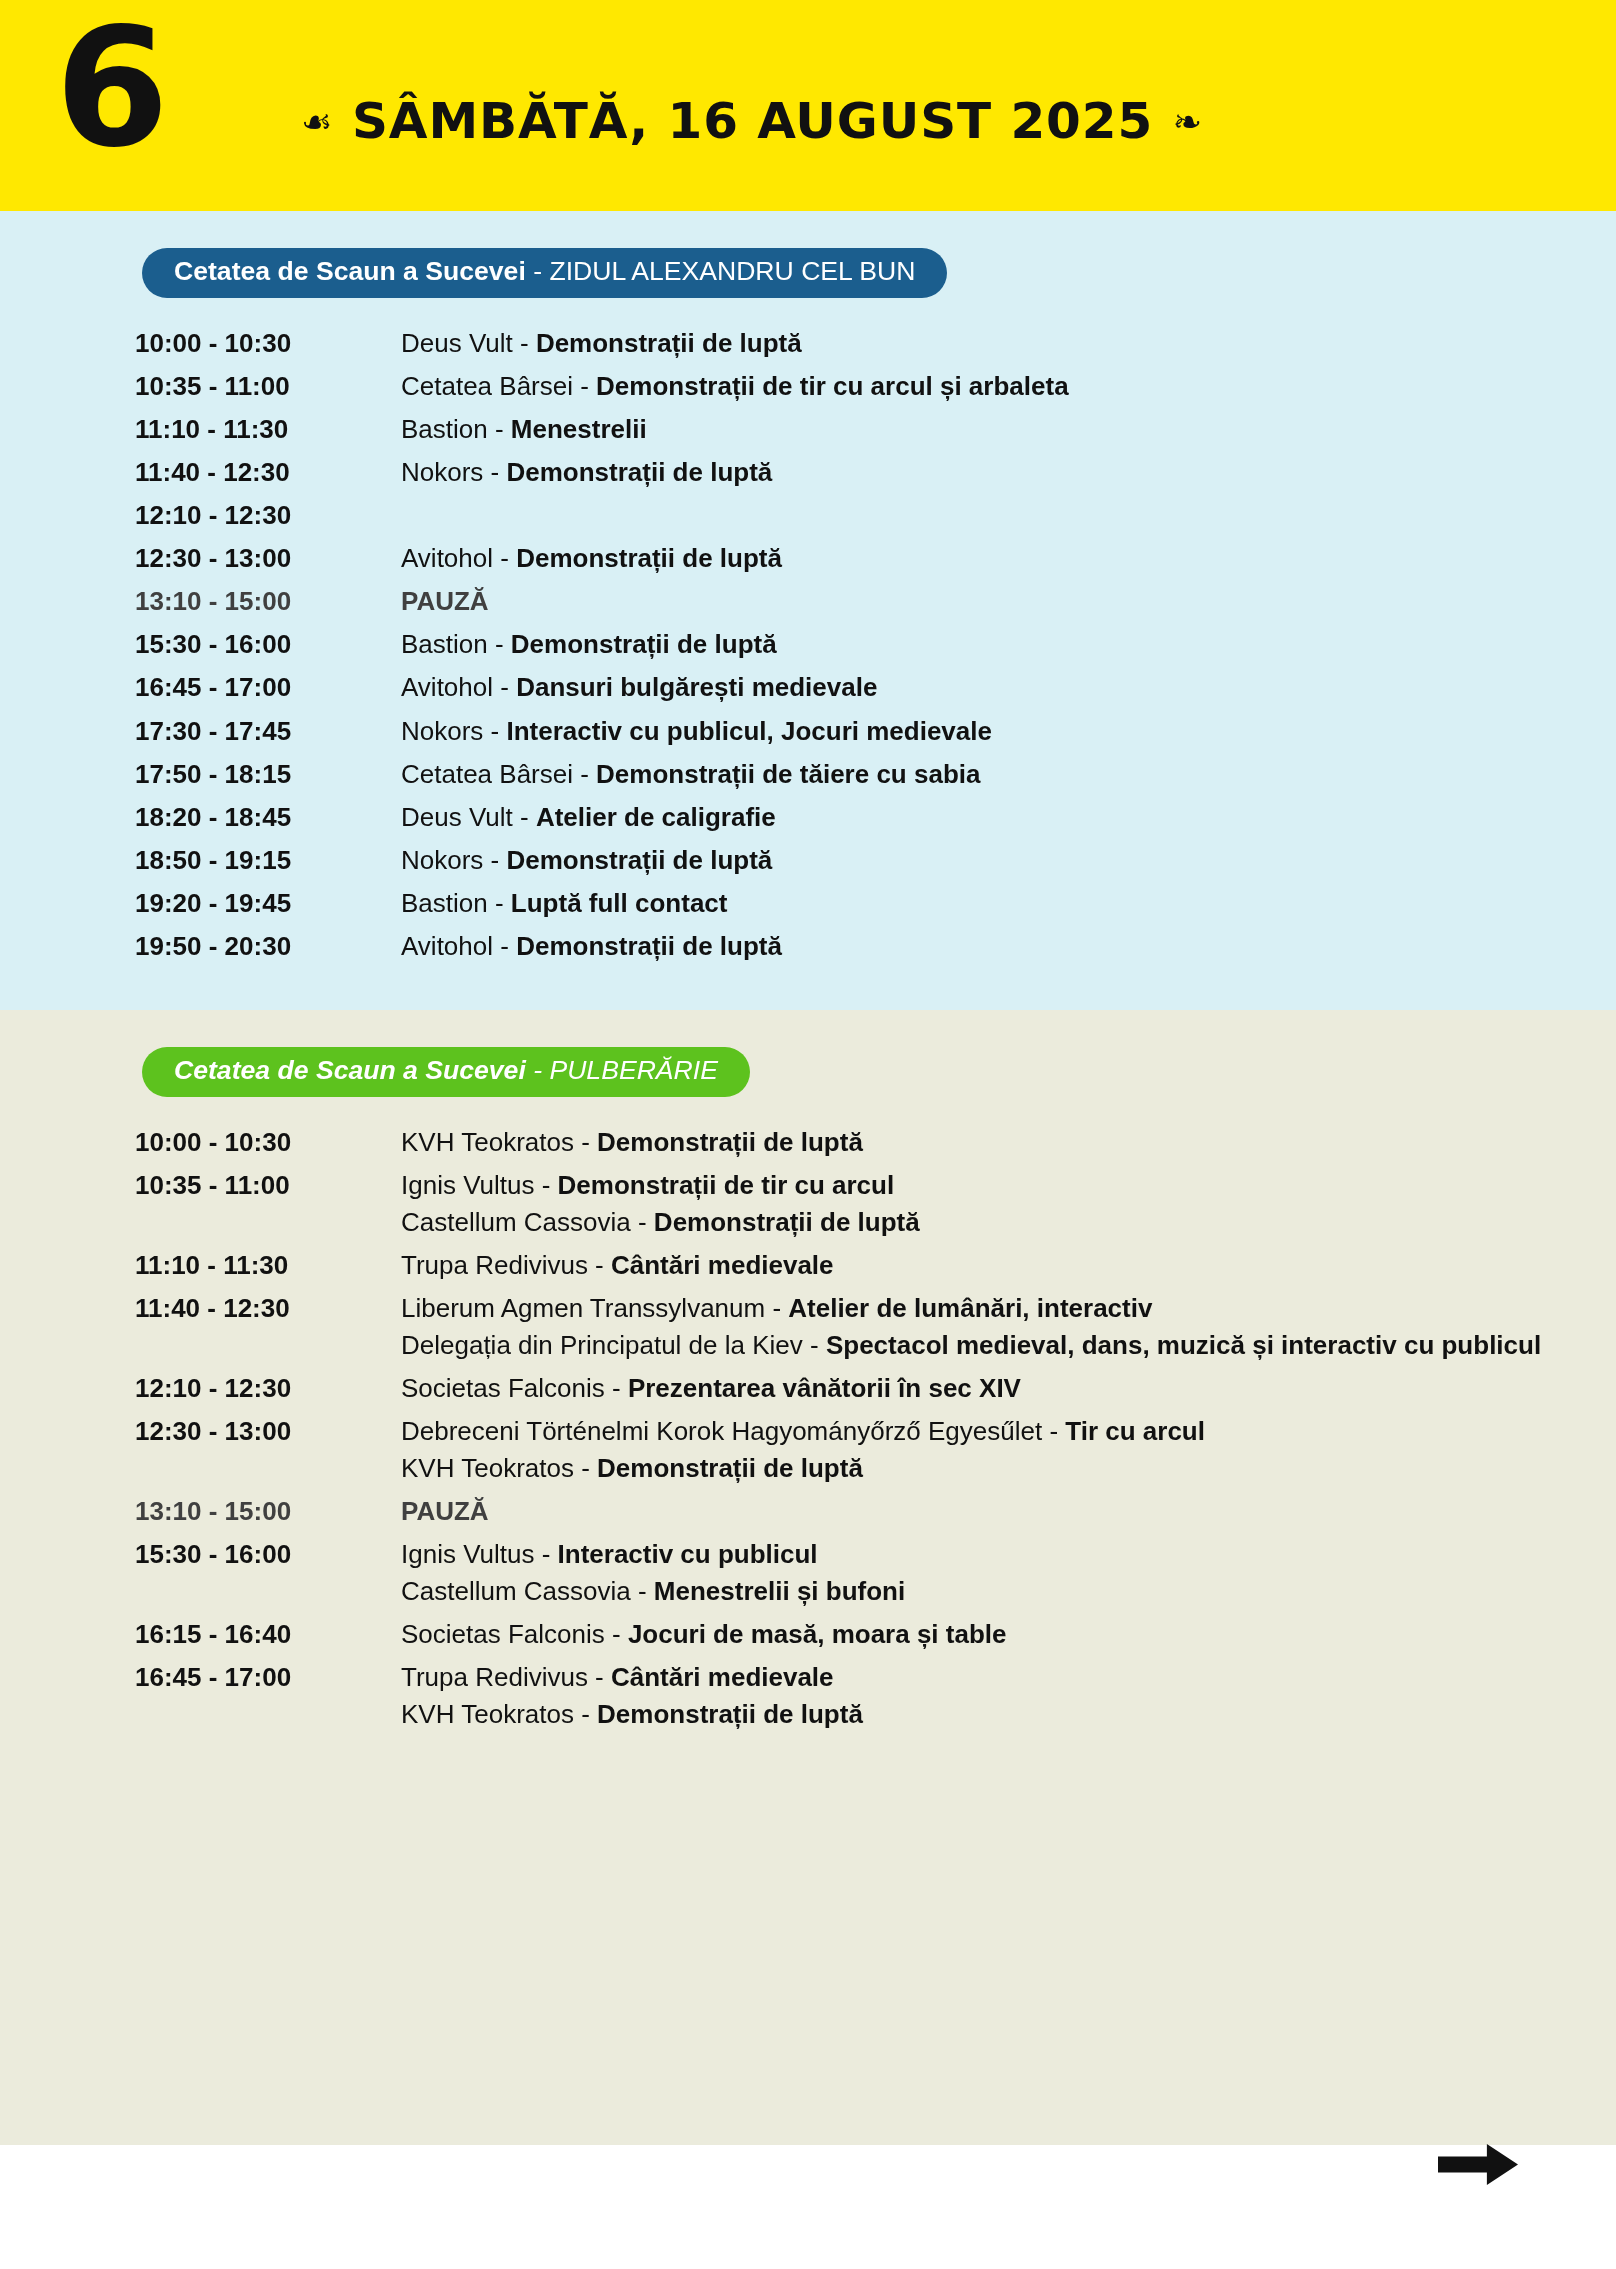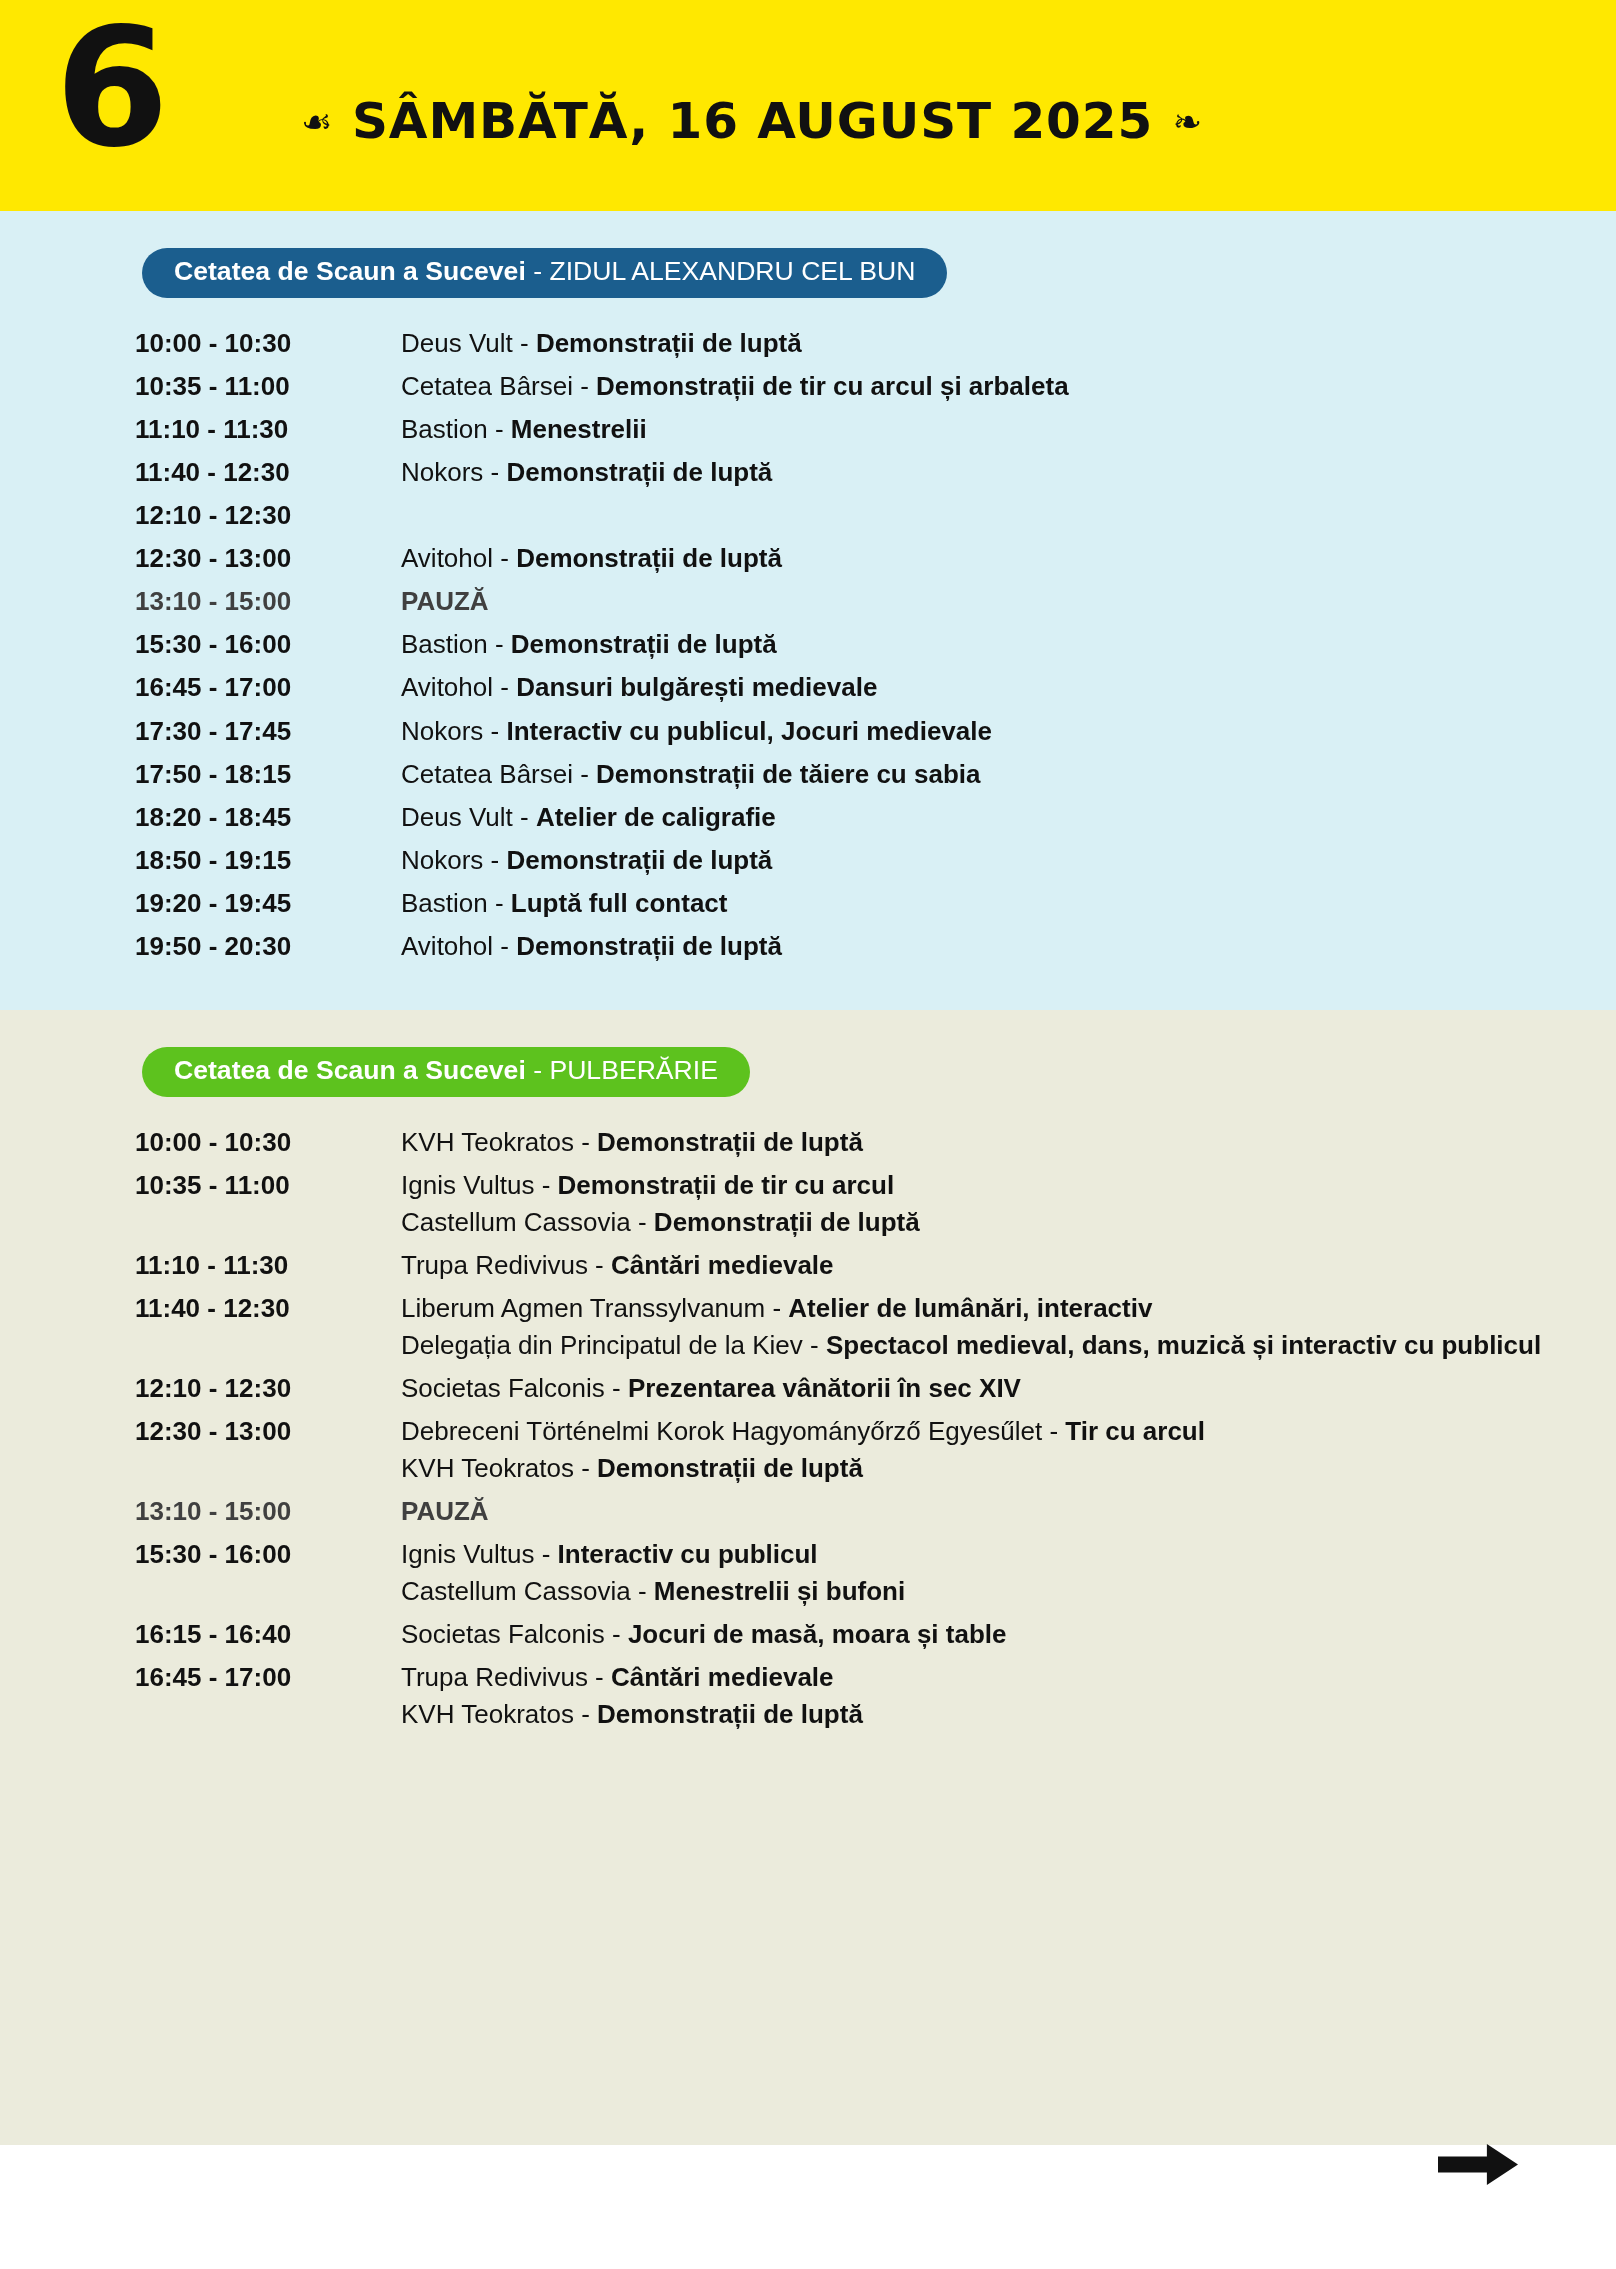--- a/index.html
+++ b/index.html
@@ -232,21 +232,21 @@
               <div class="entry"><span class="grp">Bastion - </span><span class="act">Luptă full contact</span></div>
             </div>
           </div>
           <div class="row">
             <div class="time">19:50 - 20:30</div>
             <div class="entries">
               <div class="entry"><span class="grp">Avitohol - </span><span class="act">Demonstrații de luptă</span></div>
             </div>
           </div>
         </div></div>
-      <div class="section section-cream" style="background: rgb(235, 235, 220);"><div class="venue-pill venue-green" style="background: rgb(93, 194, 30);"><span class="venue-strong">Cetatea de Scaun a Sucevei</span><span class="venue-light"> - PULBERĂRIE</span></div><div class="schedule">
+      <div class="section section-cream" style="background: rgb(235, 235, 220);"><div class="venue-pill venue-green" style="background: rgb(93, 194, 30); font-style: italic;"><span class="venue-strong">Cetatea de Scaun a Sucevei</span><span class="venue-light"> - PULBERĂRIE</span></div><div class="schedule">
           <div class="row">
             <div class="time">10:00 - 10:30</div>
             <div class="entries">
               <div class="entry"><span class="grp">KVH Teokratos - </span><span class="act">Demonstrații de luptă</span></div>
             </div>
           </div>
           <div class="row">
             <div class="time">10:35 - 11:00</div>
             <div class="entries">
               <div class="entry"><span class="grp">Ignis Vultus - </span><span class="act">Demonstrații de tir cu arcul</span></div>

